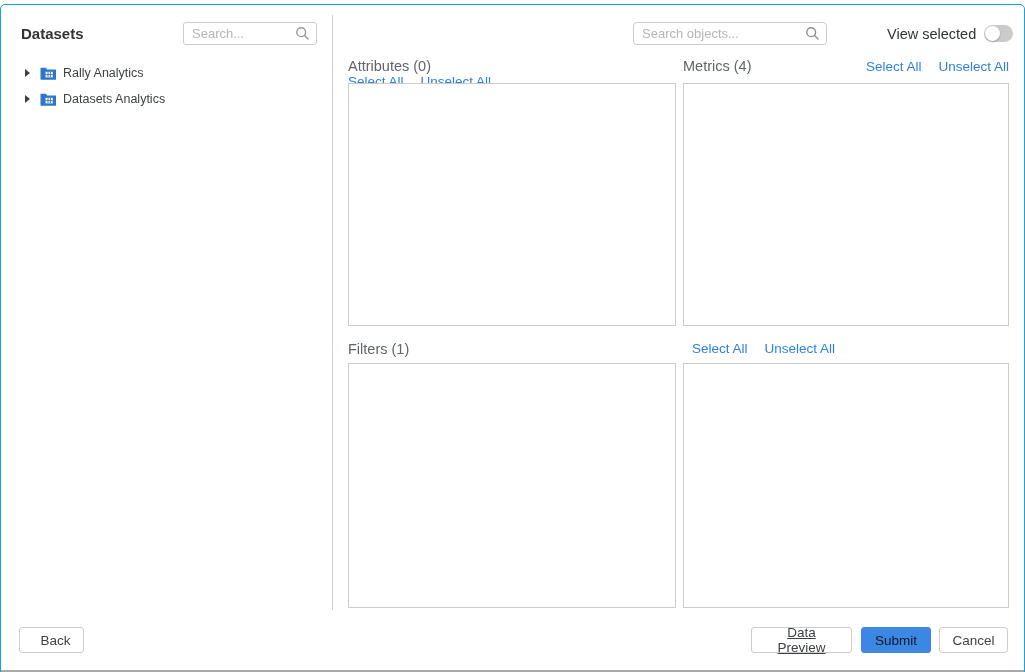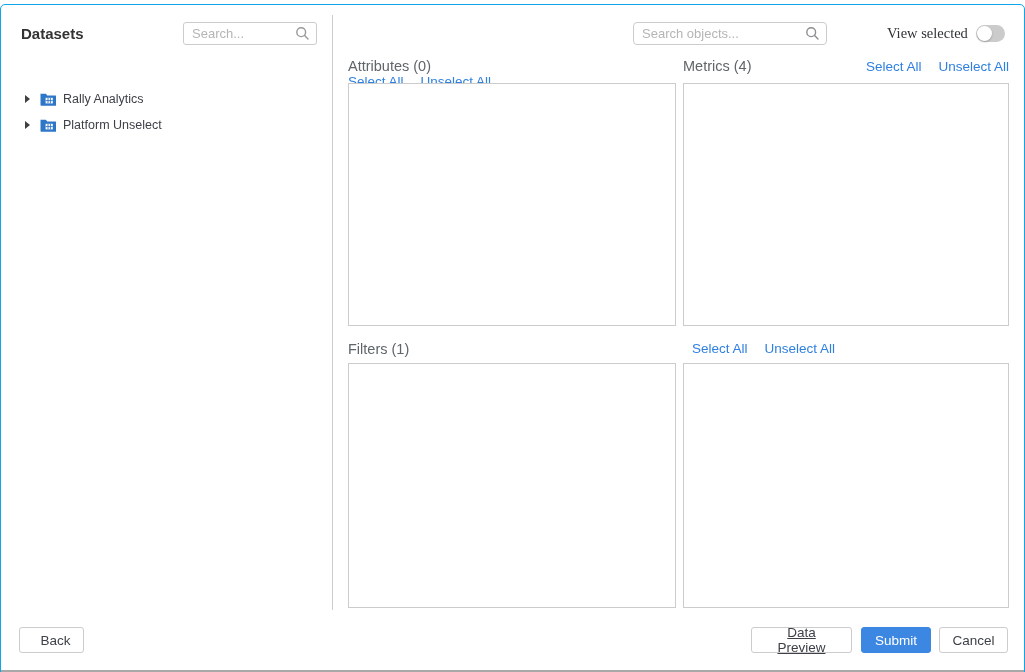--- a/index.html
+++ b/index.html
@@ -44,21 +44,21 @@
     font-size: 13px; color: #a16207;
     background: transparent;
   }
   .searchbox input::placeholder { color: #b5b5b5; opacity: 1; }
   .searchbox .mag { flex: 0 0 auto; display: block; }
   .search-left  { left: 182px; top: 17px; width: 134px; }
   .search-right { left: 632px; top: 17px; width: 194px; border-radius: 4px; }
 
   .tree-row {
     position: absolute; left: 0; width: 320px; height: 22px;
-    display: flex; align-items: center; cursor: default; margin-top: 26px;
+    display: flex; align-items: center; cursor: default;
   }
   .tree-row-0 { top: 57px; }
   .tree-row-1 { top: 83px; }
   .caret {
     margin-left: 24px;
     width: 0; height: 0;
     border-top: 4px solid transparent;
     border-bottom: 4px solid transparent;
     border-left: 5px solid #404040;
   }
@@ -66,21 +66,21 @@
   .tree-label { margin-left: 7px; font-size: 12.5px; color: #3d4147; }
 
   .v-divider {
     position: absolute; left: 331px; top: 10px;
     width: 1px; height: 595px; background: #ccc;
   }
 
   
   .view-selected {
     position: absolute; left: 886px; top: 20px;
-    display: flex; align-items: flex-start; font-family: Liberation Serif, serif;
+    display: flex; align-items: center;
   }
   .view-selected-label { font-size: 14.5px; color: #2f3337; }
   .toggle {
     margin-left: 8px;
     width: 29px; height: 17px;
     background: #cbcbcb;
     border-radius: 9px;
     position: relative;
     cursor: pointer;
   }
@@ -128,21 +128,21 @@
     border-radius: 3px;
     font-family: "Liberation Sans", sans-serif;
     font-size: 13.5px; color: #3d4147;
     display: flex; align-items: center; justify-content: center;
     cursor: pointer; padding: 0 12px;
   }
   .btn-back    { left: 18px;  top: 622px; width: 65px; padding-left: 20px; }
   .btn-preview { left: 750px; top: 622px; width: 101px; text-decoration: underline; }
   .btn-submit  {
     left: 860px; top: 622px; width: 70px;
-    background: #3b87e2; border-color: #3b87e2; color: #ffffff;
+    background: #3b87e2; border-color: #3b87e2; color: #0f172a;
   }
   .btn-cancel  { left: 938px; top: 622px; width: 69px; }
 </style>
 </head>
 <body>
 
 <div class="window">
 
   <div class="panel-title">Datasets</div>
 
@@ -164,21 +164,21 @@
     <span class="tree-label">Rally Analytics</span>
   </div>
 
   <div class="tree-row tree-row-1">
     <span class="caret"></span>
     <svg class="ds-icon" width="16" height="13" viewBox="0 0 16 13">
       <path d="M0.5 0.8 h5.4 l1.3 1.7 h8.3 a0.6 0.6 0 0 1 0.6 0.6 v9 a0.6 0.6 0 0 1 -0.6 0.6 h-14.4 a0.6 0.6 0 0 1 -0.6 -0.6 z" fill="#2e76c8"></path>
       <rect x="5.6" y="4.8" width="7.2" height="5.6" fill="#fff"></rect>
       <path d="M5.6 7.6 h7.2 M8 4.8 v5.6 M10.4 4.8 v5.6" stroke="#2e76c8" stroke-width="0.9"></path>
     </svg>
-    <span class="tree-label">Platform Unselect</span>
+    <span class="tree-label">Datasets Analytics</span>
   </div>
 
   <div class="v-divider"></div>
 
   <div class="searchbox search-right">
     <input type="text" placeholder="Search objects..." style="">
     <svg class="mag" width="15" height="15" viewBox="0 0 15 15">
       <circle cx="6.2" cy="6.2" r="4.4" fill="none" stroke="#8c8d90" stroke-width="1.4"></circle>
       <line x1="9.6" y1="9.6" x2="13" y2="13" stroke="#8c8d90" stroke-width="1.4" stroke-linecap="round"></line>
     </svg>

